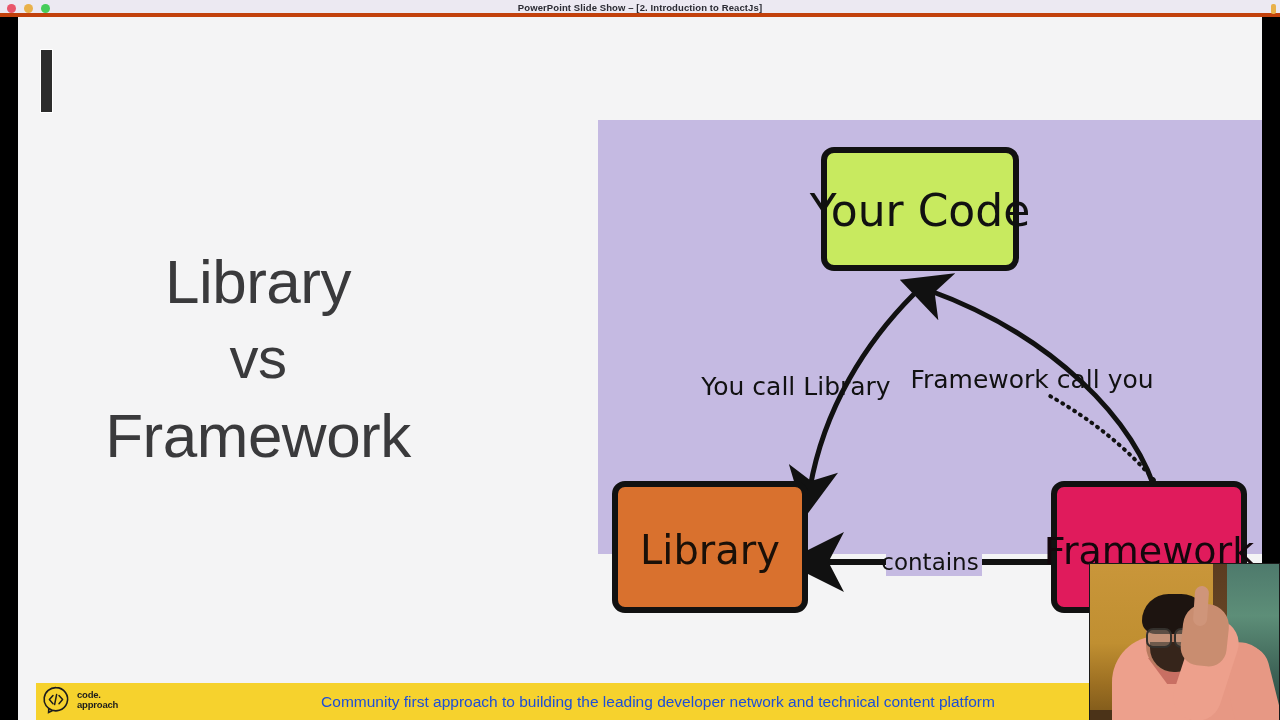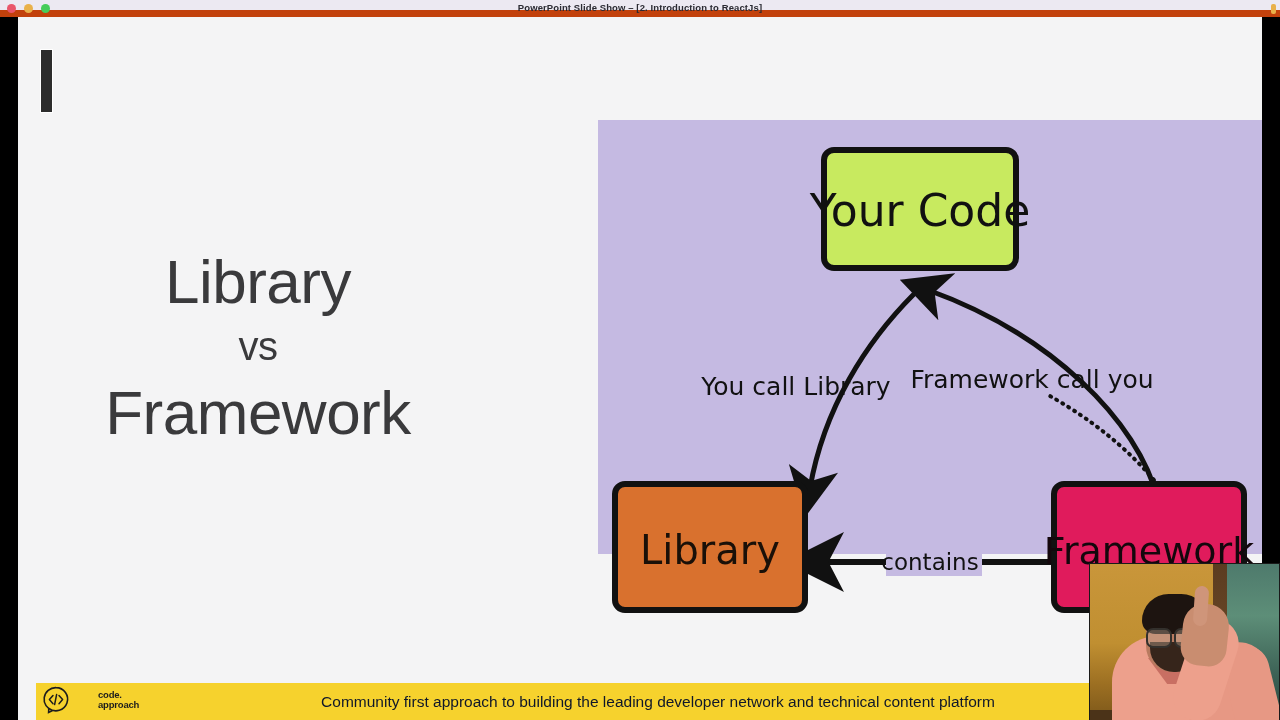--- a/index.html
+++ b/index.html
@@ -16,21 +16,21 @@
     overflow: hidden;
     background: #000000;
   }
 
   
   .titlebar {
     position: absolute;
     left: 0; top: 0;
     width: 1280px; height: 17px;
     background: #ece9f2;
-    border-bottom: 7px solid #c2410c;
+    border-bottom: 4px solid #c2410c;
     box-sizing: border-box;
   }
   .traffic {
     position: absolute;
     left: 7px; top: 4px;
     display: flex;
     gap: 8px;
     align-items: center;
   }
   .dot {
@@ -93,21 +93,21 @@
     top: 225px;
     width: 460px;
     text-align: center;
     color: #3a3a3c;
     font-size: 62px;
     line-height: 1.28;
     font-weight: 400;
     letter-spacing: -0.5px;
   }
   .lefttext .ln { display: block; }
-  .lefttext .ln.vs { font-size: 40px; }
+  .lefttext .ln.vs { font-size: 58px; }
 
   
   .diagram {
     position: absolute;
     left: 580px;
     top: 103px;
     width: 664px;
     height: 434px;
     background: #c5bae2;
   }
@@ -266,29 +266,29 @@
     width: 28px; height: 28px;
     position: relative;
   }
   .logo-text {
     font-size: 9.5px;
     line-height: 10px;
     font-weight: bold;
     color: #1d1d1d;
     letter-spacing: -0.2px;
   }
-  .logo-text span { display: block; margin-left: 21px; }
+  .logo-text span { display: block; }
   .banner-tag {
     position: absolute;
     left: 0; top: 0;
     width: 100%;
     text-align: center;
     line-height: 37px;
     font-size: 15.5px;
-    color: #0f172a;
+    color: #1d4ed8;
   }
 </style>
 </head>
 <body>
 
 <div id="app">
 
   <div class="titlebar">
     <div class="traffic">
       <span class="dot red"></span>

